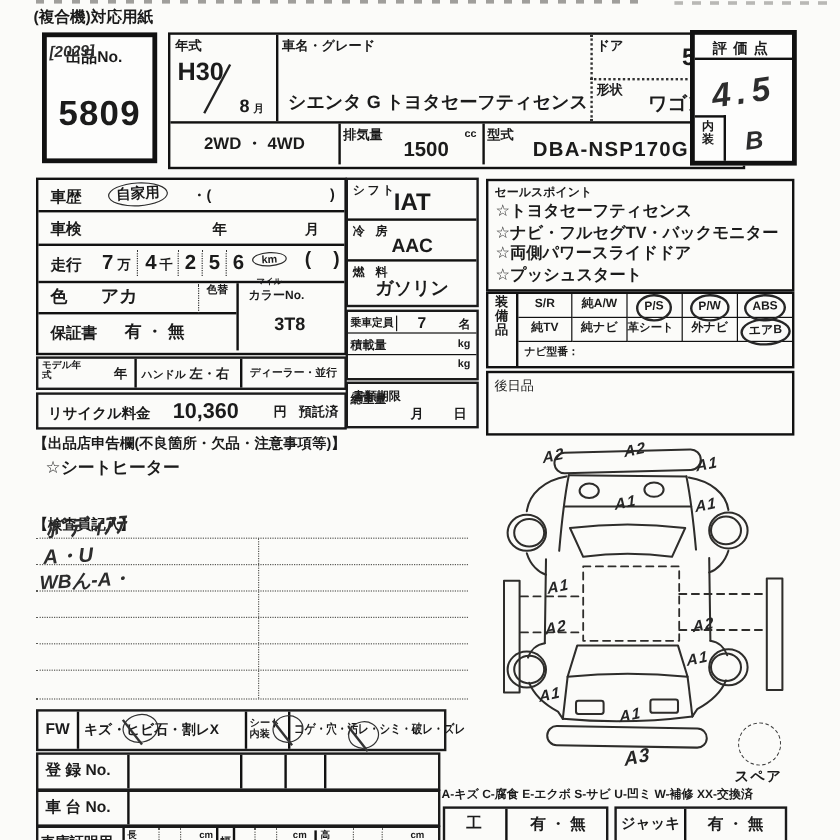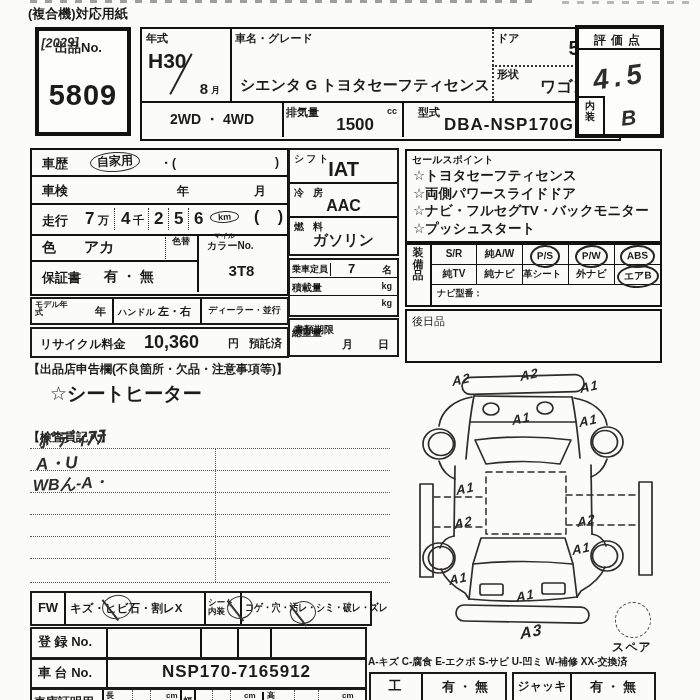--- a/index.html
+++ b/index.html
@@ -68,21 +68,21 @@
     <div class="abs" style="left:0;top:72px;width:473px;height:33.5px;border-top:2.5px solid #111;">
       <div class="abs" style="left:0;top:0;width:140px;height:100%;border-right:2px solid #111;">
         <div class="abs bold" style="left:0;top:8px;width:100%;text-align:center;font-size:14px;">2WD ・ 4WD</div>
       </div>
       <div class="abs" style="left:140px;top:0;width:120px;height:100%;border-right:2px solid #111;">
         <div class="abs lbl" style="left:4px;top:2px;">排気量</div>
         <div class="abs bold" style="right:5px;top:3px;font-size:9px;">cc</div>
         <div class="abs bold" style="right:28px;bottom:2px;font-size:17px;">1500</div>
       </div>
       <div class="abs" style="left:260px;top:0;width:213px;height:100%;">
-        <div class="abs lbl" style="left:16px;top:2px;">型式</div>
+        <div class="abs lbl" style="left:4px;top:2px;">型式</div>
         <div class="abs bold" style="left:42px;bottom:2px;font-size:17px;letter-spacing:1px;">DBA-NSP170G</div>
       </div>
     </div>
   </div>
 
   <div class="abs b4" style="left:575px;top:25px;width:81px;height:105px;background:#fdfdfc;">
     <div class="abs" style="left:0;top:0;width:100%;height:21px;border-bottom:2px solid #111;text-align:center;font-size:12px;font-weight:bold;letter-spacing:5px;padding-top:3px;box-sizing:border-box;">評価点</div>
     <div class="abs hand" style="left:14px;top:32px;font-size:28px;letter-spacing:5px;transform:rotate(-8deg);">4.5</div>
     <div class="abs" style="left:0;bottom:0;width:24px;height:36px;border-top:2px solid #111;border-right:2px solid #111;">
       <div class="stack" style="font-size:10px;font-weight:bold;width:12px;margin:3px auto 0;">内装</div>
@@ -152,21 +152,21 @@
   </div>
 
   <div class="abs b2" style="left:30px;top:327px;width:255px;height:27px;">
     <span class="abs bold" style="left:8px;top:7px;font-size:12px;">リサイクル料金</span>
     <span class="abs bold" style="left:112px;top:3px;font-size:18px;">10,360</span>
     <span class="abs bold" style="right:48px;top:7px;font-size:11px;">円</span>
     <span class="abs bold" style="right:5px;top:7px;font-size:11px;">預託済</span>
   </div>
 
   <div class="abs bold" style="left:28px;top:361px;font-size:12px;">【出品店申告欄(不良箇所・欠品・注意事項等)】</div>
-  <div class="abs bold" style="left:50px;top:381px;font-size:19px;text-align:center;">☆シートヒーター</div>
+  <div class="abs bold" style="left:38px;top:381px;font-size:14px;text-align:center;">☆シートヒーター</div>
 
   <div class="abs b2" style="left:288px;top:148px;width:107px;height:104px;">
     <div class="abs" style="left:0;top:0;width:100%;height:34px;border-bottom:2px solid #111;box-sizing:border-box;">
       <span class="abs cell-label" style="left:4px;top:2px;letter-spacing:2px;">シフト</span>
       <span class="abs bold" style="left:0;bottom:1px;width:100%;text-align:center;font-size:20px;">IAT</span>
     </div>
     <div class="abs" style="left:0;top:34px;width:100%;height:34px;border-bottom:2px solid #111;box-sizing:border-box;">
       <span class="abs cell-label" style="left:4px;top:2px;letter-spacing:9px;">冷房</span>
       <span class="abs bold" style="left:0;bottom:1px;width:100%;text-align:center;font-size:16px;">AAC</span>
     </div>
@@ -193,22 +193,22 @@
   <div class="abs b2" style="left:288px;top:318px;width:107px;height:35px;">
     <span class="abs bold" style="left:4px;top:3px;font-size:10px;">書類期限</span>
     <span class="abs bold" style="left:52px;bottom:3px;font-size:11px;">月</span>
     <span class="abs bold" style="right:8px;bottom:3px;font-size:11px;">日</span>
   </div>
 
   <div class="abs" style="left:405px;top:149px;width:253px;height:90px;border:2.5px solid #111;">
     <div class="abs cell-label" style="left:5px;top:2px;">セールスポイント</div>
     <div class="abs bold" style="left:6px;top:16px;font-size:13.5px;line-height:17.5px;white-space:nowrap;">
       <div>☆トヨタセーフティセンス</div>
+      <div>☆ナビ・フルセグTV・バックモニター</div>
       <div>☆両側パワースライドドア</div>
-      <div>☆ナビ・フルセグTV・バックモニター</div>
       <div>☆プッシュスタート</div>
     </div>
   </div>
 
   <div class="abs" style="left:405px;top:243px;width:253px;height:60px;border:2.5px solid #111;">
     <div class="abs" style="left:0;top:0;width:25px;height:100%;border-right:2px solid #111;box-sizing:border-box;">
       <div class="stack" style="width:12px;margin:2px auto 0;font-size:11px;font-weight:bold;">装備品</div>
     </div>
     <div class="abs" style="left:25px;top:0;width:228px;height:20px;">
       <span class="abs" style="left:0;width:45px;top:0;height:100%;border-right:1.5px solid #111;border-bottom:1.5px solid #111;box-sizing:border-box;text-align:center;font-size:10px;font-weight:bold;line-height:18px;">S/R</span>
@@ -257,21 +257,20 @@
   </div>
 
   <div class="abs b2" style="left:30px;top:627px;width:333px;height:28px;">
     <div class="abs" style="left:0;top:0;width:76px;height:100%;border-right:2px solid #111;box-sizing:border-box;font-size:13px;font-weight:bold;line-height:26px;padding-left:6px;">登 録 No.</div>
     <div class="abs" style="left:168px;top:0;width:39px;height:100%;border-left:2px solid #111;border-right:2px solid #111;box-sizing:border-box;"></div>
     <div class="abs" style="left:238px;top:0;width:1px;height:100%;border-left:2px solid #111;"></div>
   </div>
 
   <div class="abs b2" style="left:30px;top:658px;width:333px;height:27px;">
     <div class="abs" style="left:0;top:0;width:76px;height:100%;border-right:2px solid #111;box-sizing:border-box;font-size:13px;font-weight:bold;line-height:25px;padding-left:6px;">車 台 No.</div>
-    <div class="abs bold" style="left:76px;top:2px;width:257px;text-align:center;font-size:17px;letter-spacing:1px;">NSP170-7165912</div>
   </div>
 
   <div class="abs b2" style="left:30px;top:688px;width:333px;height:26px;">
     <div class="abs" style="left:0;top:0;width:72px;height:100%;border-right:2px solid #111;box-sizing:border-box;font-size:12px;font-weight:bold;line-height:24px;padding-left:2px;">車庫証明用</div>
     <div class="abs stack" style="left:74px;top:2px;width:10px;font-size:8px;font-weight:bold;">長さ</div>
     <div class="abs vdot" style="left:100px;top:0;height:100%;"></div>
     <div class="abs vdot" style="left:118px;top:0;height:100%;"></div>
     <div class="abs bold" style="left:134px;top:1px;font-size:8px;">cm</div>
     <div class="abs" style="left:148px;top:0;width:16px;height:100%;border-left:2px solid #111;border-right:2px solid #111;box-sizing:border-box;font-size:9px;font-weight:bold;text-align:center;line-height:22px;">幅</div>
     <div class="abs vdot" style="left:180px;top:0;height:100%;"></div>

